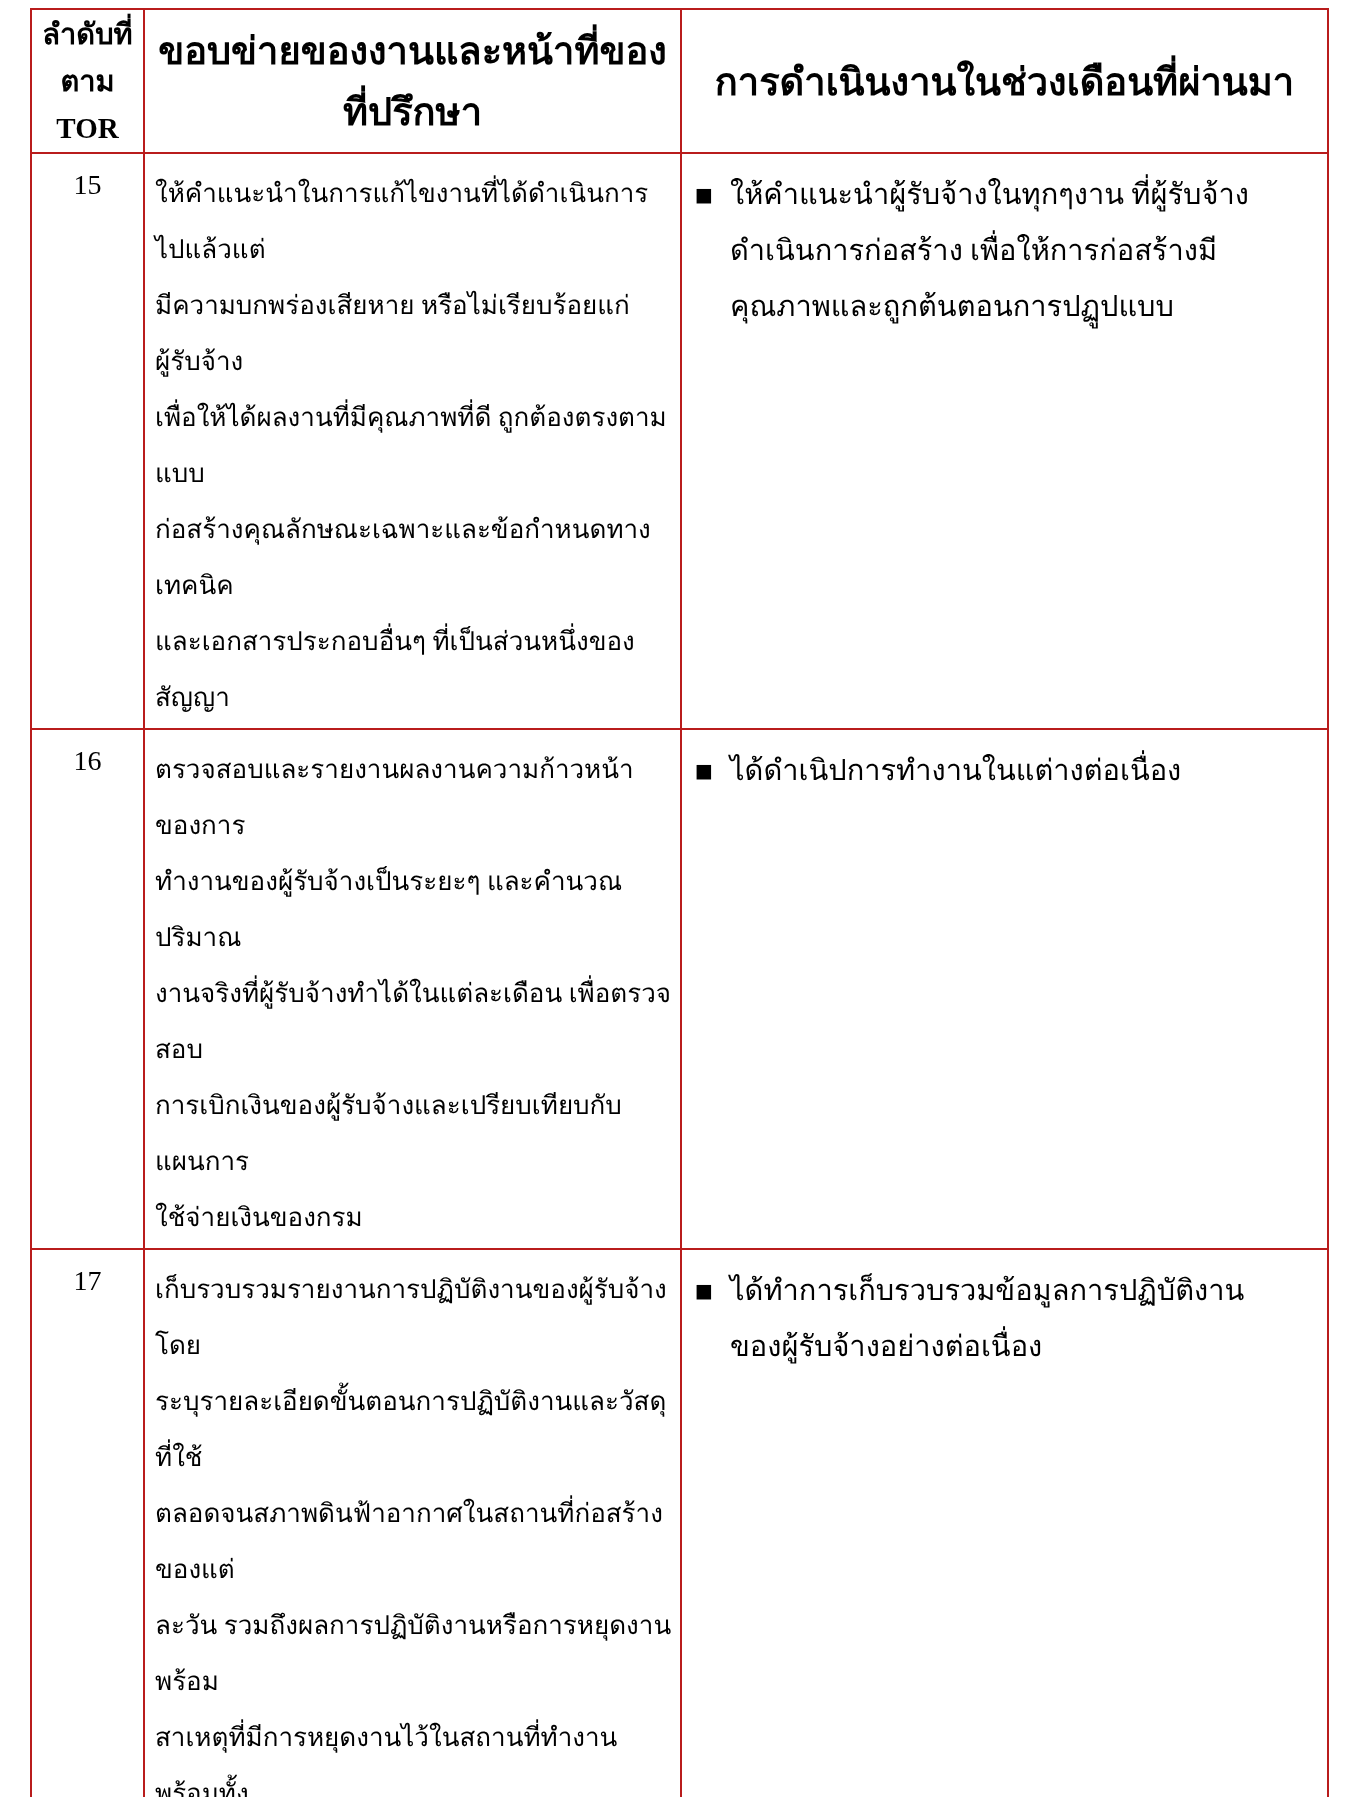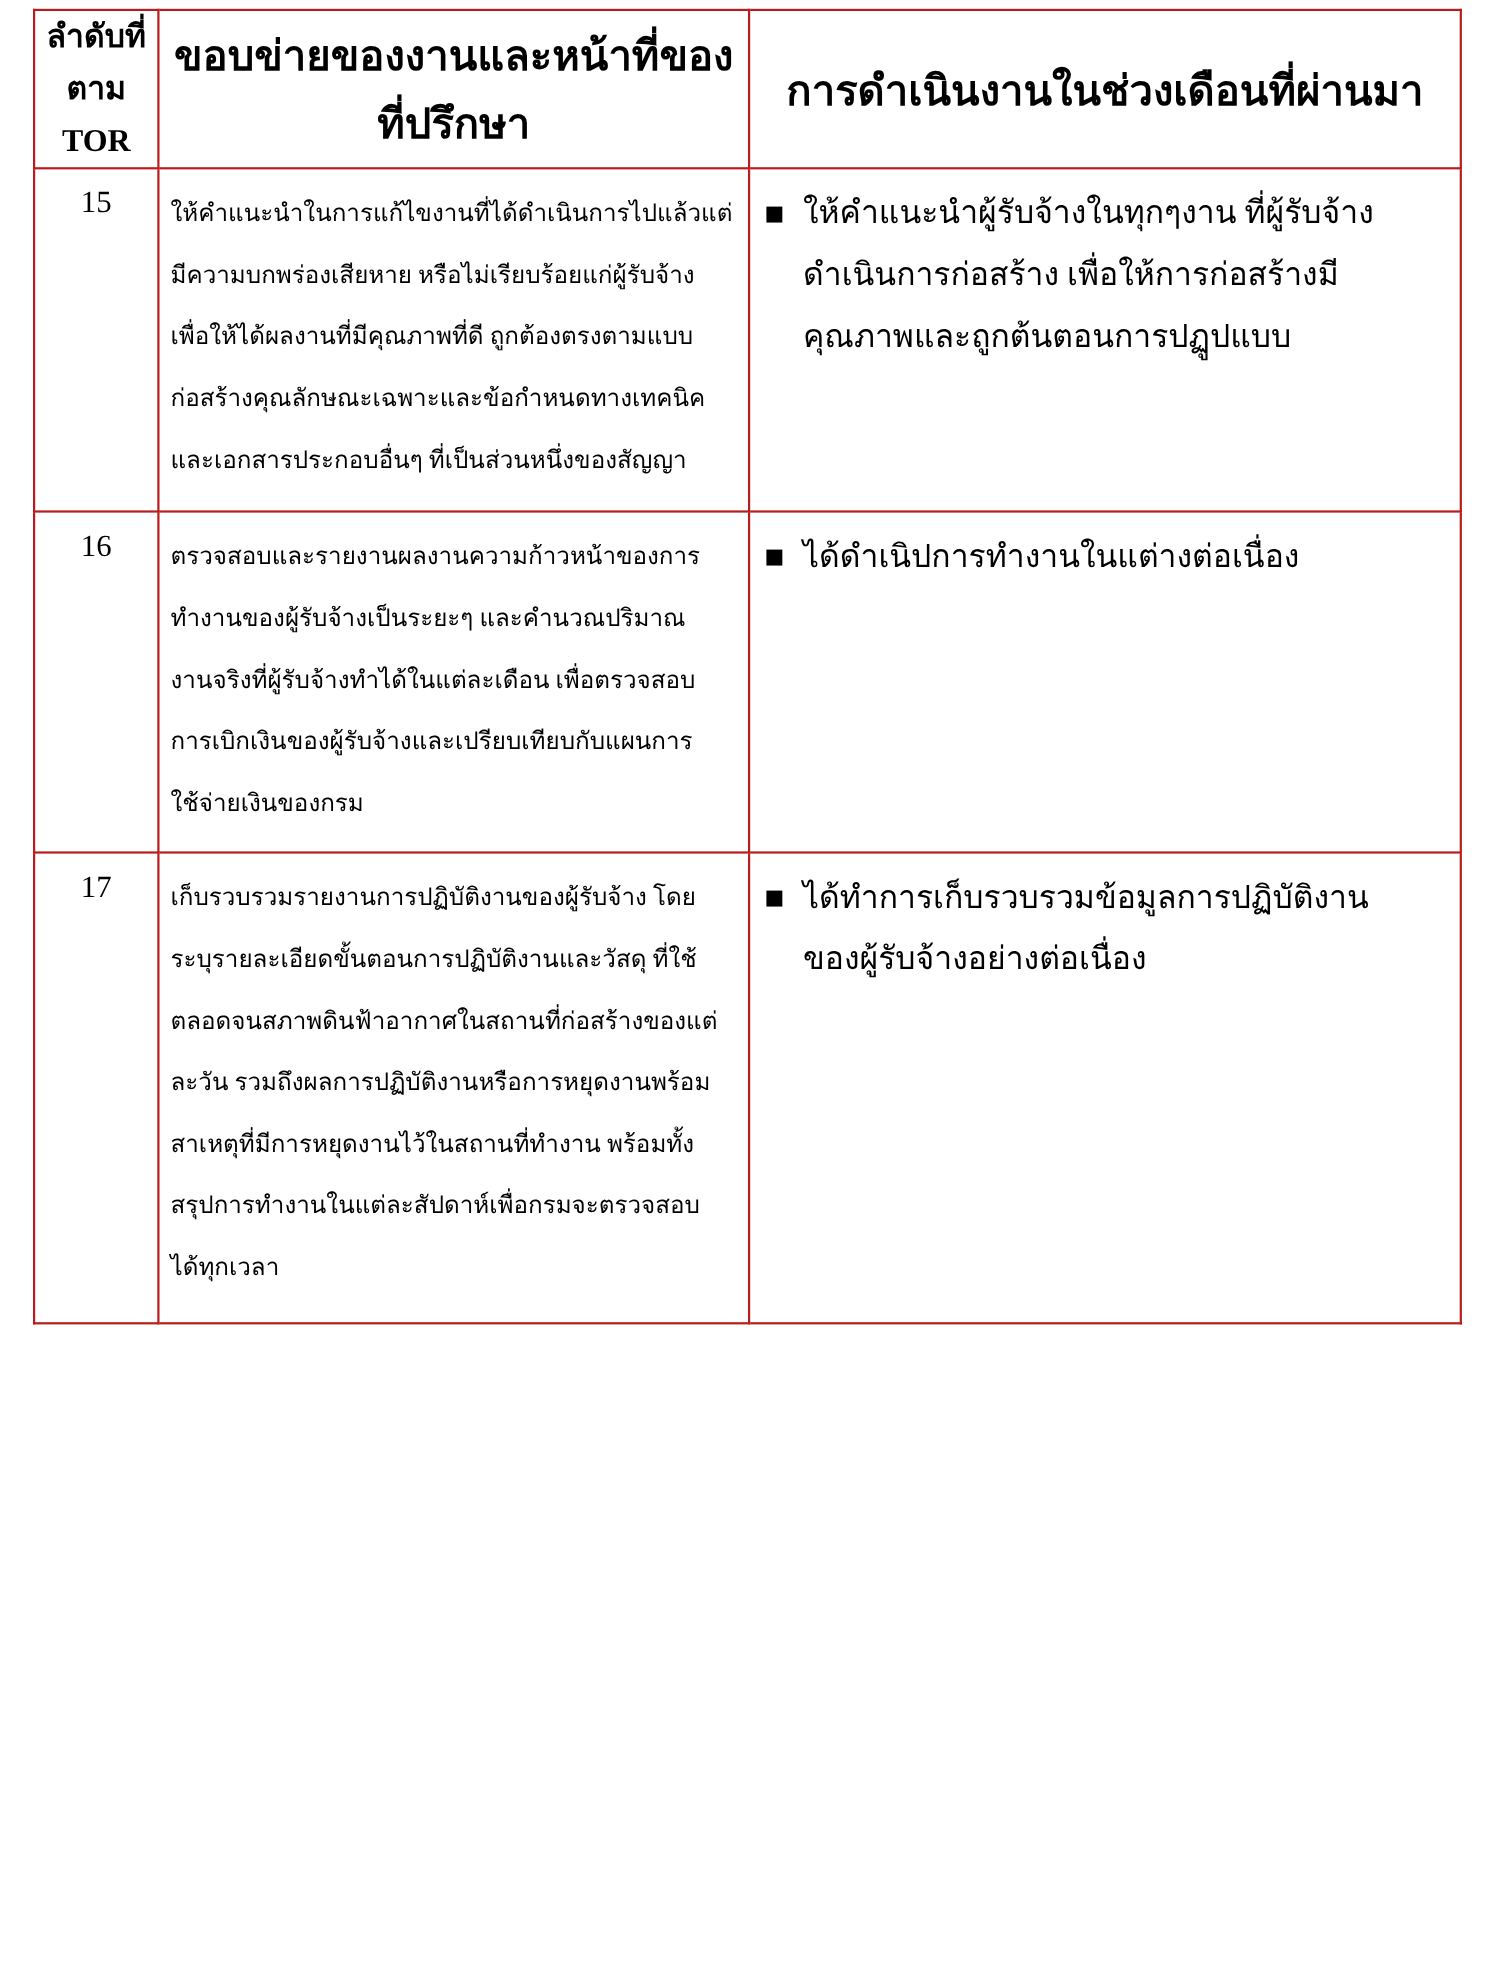--- a/index.html
+++ b/index.html
@@ -43,23 +43,23 @@
     font-size: 29px;
   }
 
   td.no-cell {
     text-align: center;
     font-size: 28px;
     padding-top: 14px;
     line-height: 34px;
   }
   td.scope-cell {
-    font-size: 22px;
+    font-size: 26px;
     line-height: 56px;
-    padding: 12px 6px 16px 10px;
+    padding: 12px 6px 2px 10px;
     white-space: pre-line;
     margin-left: 30px;
   }
   td.prog-cell {
     font-size: 29px;
     line-height: 56px;
     padding: 12px 8px 0 0;
   }
   .prog-inner {
     display: flex;

